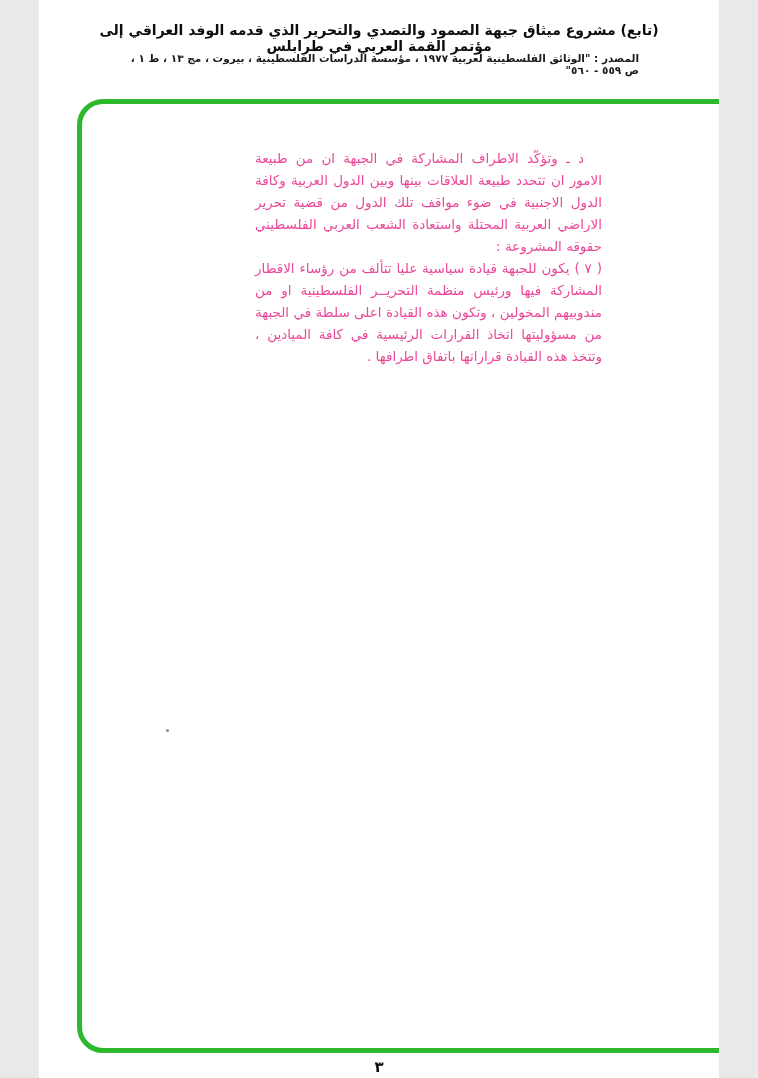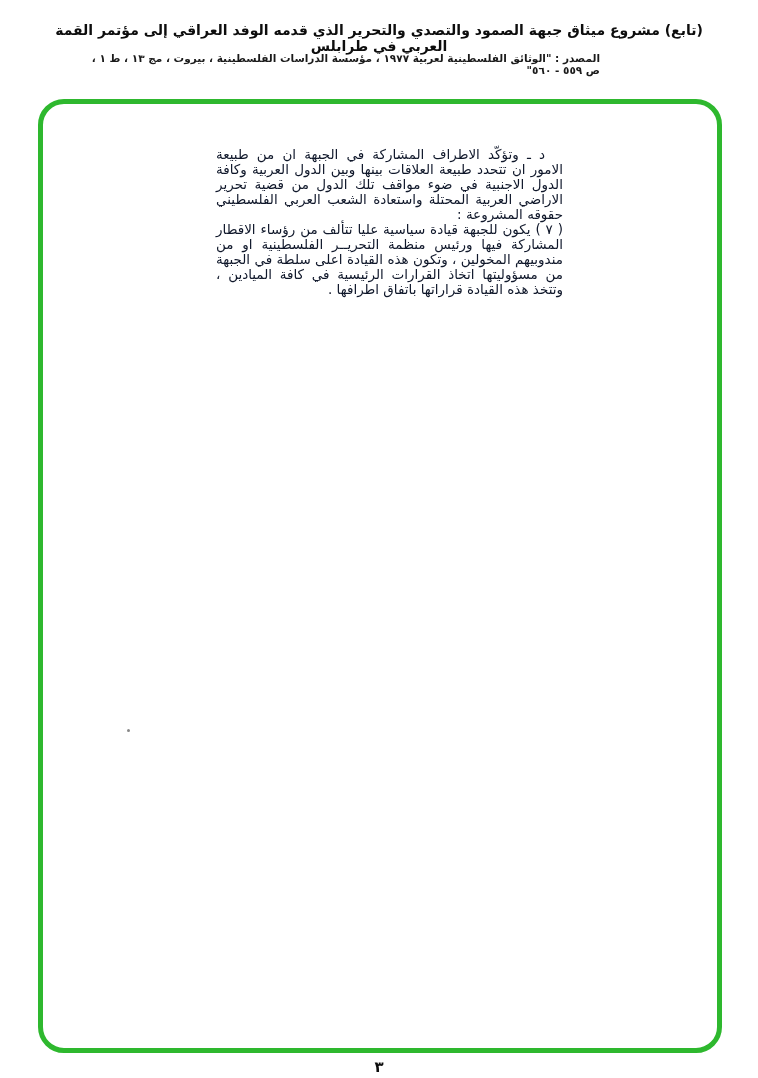--- a/index.html
+++ b/index.html
@@ -1,21 +1,21 @@
 <!DOCTYPE html>
 <html lang="ar"><head>
 <meta charset="utf-8">
 <style>
   * { margin: 0; padding: 0; box-sizing: border-box; }
   html, body { background: #e9e9e9; }
   body { display: block; }
 
   .page {
     position: relative;
-    width: 758px;
+    width: 680px;
     height: 1078px;
     margin: 0 auto;
     background: #ffffff;
     font-family: "DejaVu Sans", sans-serif;
     color: #141414;
     overflow: hidden;
   }
 
   .doc-title {
     position: absolute;
@@ -54,22 +54,22 @@
   }
 
   .text-block {
     position: absolute;
     left: 216px;
     top: 147px;
     width: 347px;
     direction: rtl;
     text-align: justify;
     font-size: 13.5px;
-    line-height: 15px;
-    color: #0f172a;
+    line-height: 22px;
+    color: #ec4899;
   }
 
   .para { margin: 0; }
   .para.indent-first { text-indent: 18px; }
 
   .scan-speck {
     position: absolute;
     left: 127px;
     top: 729px;
     width: 3px;

